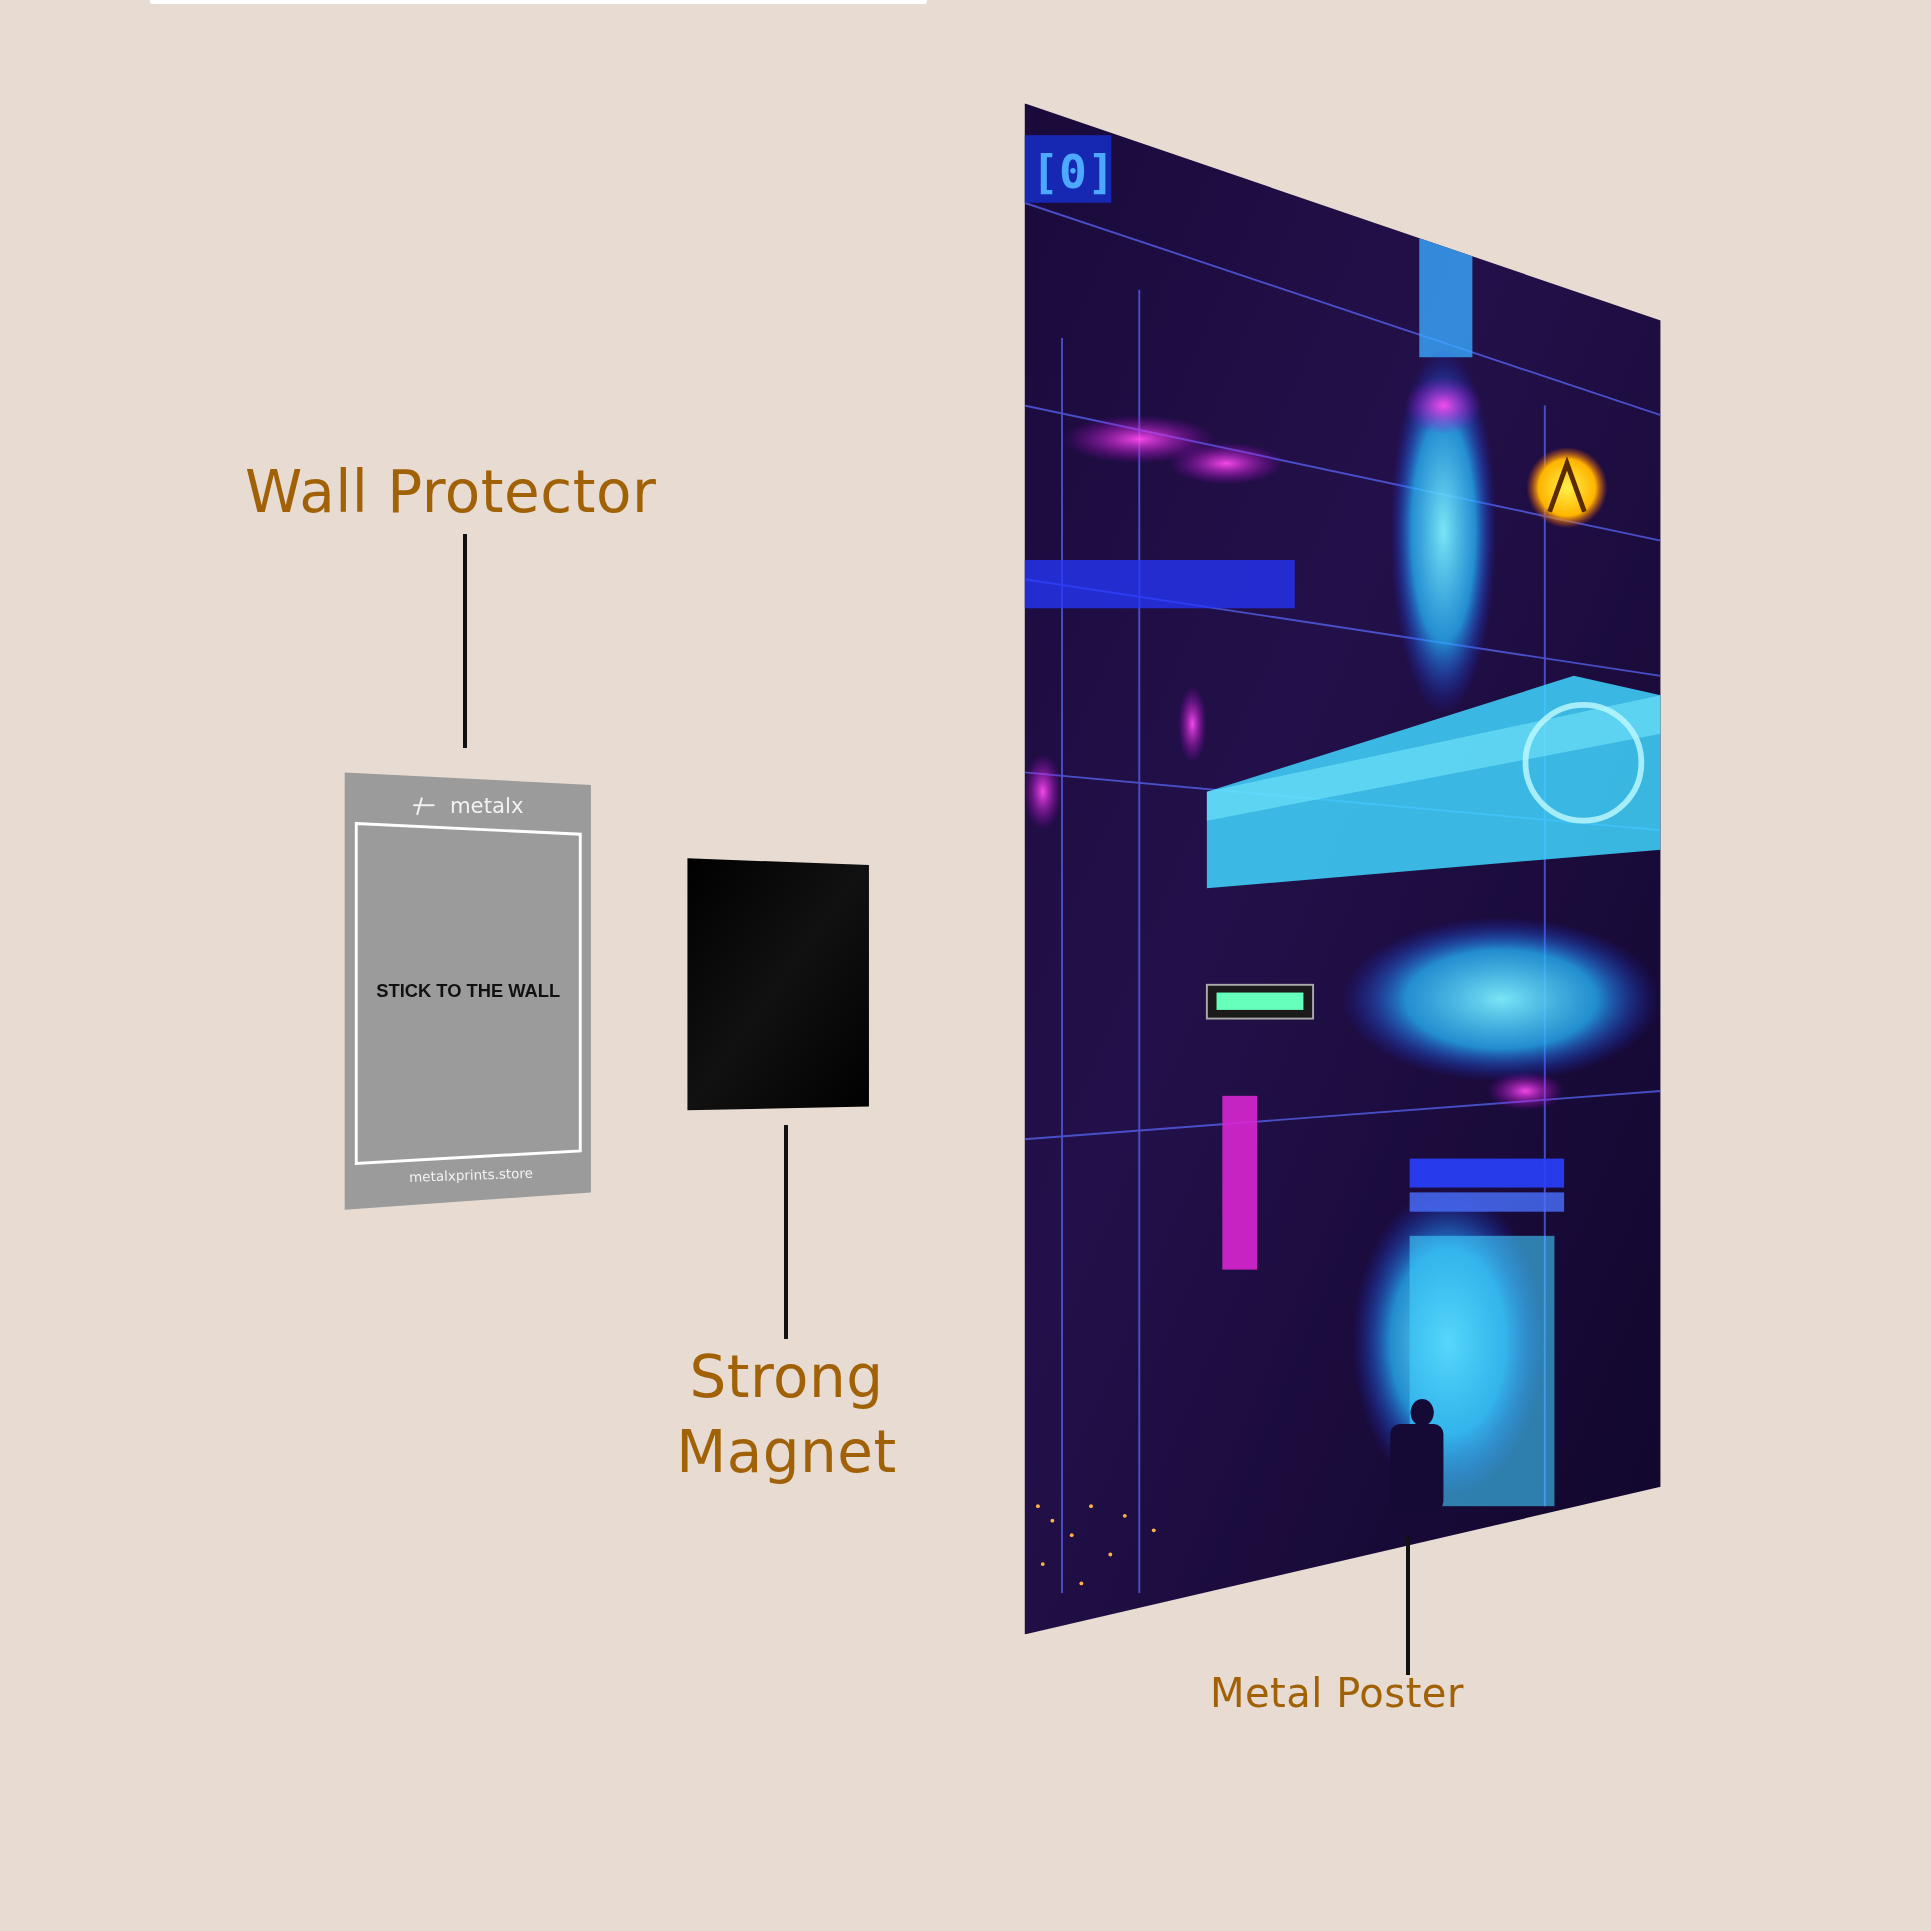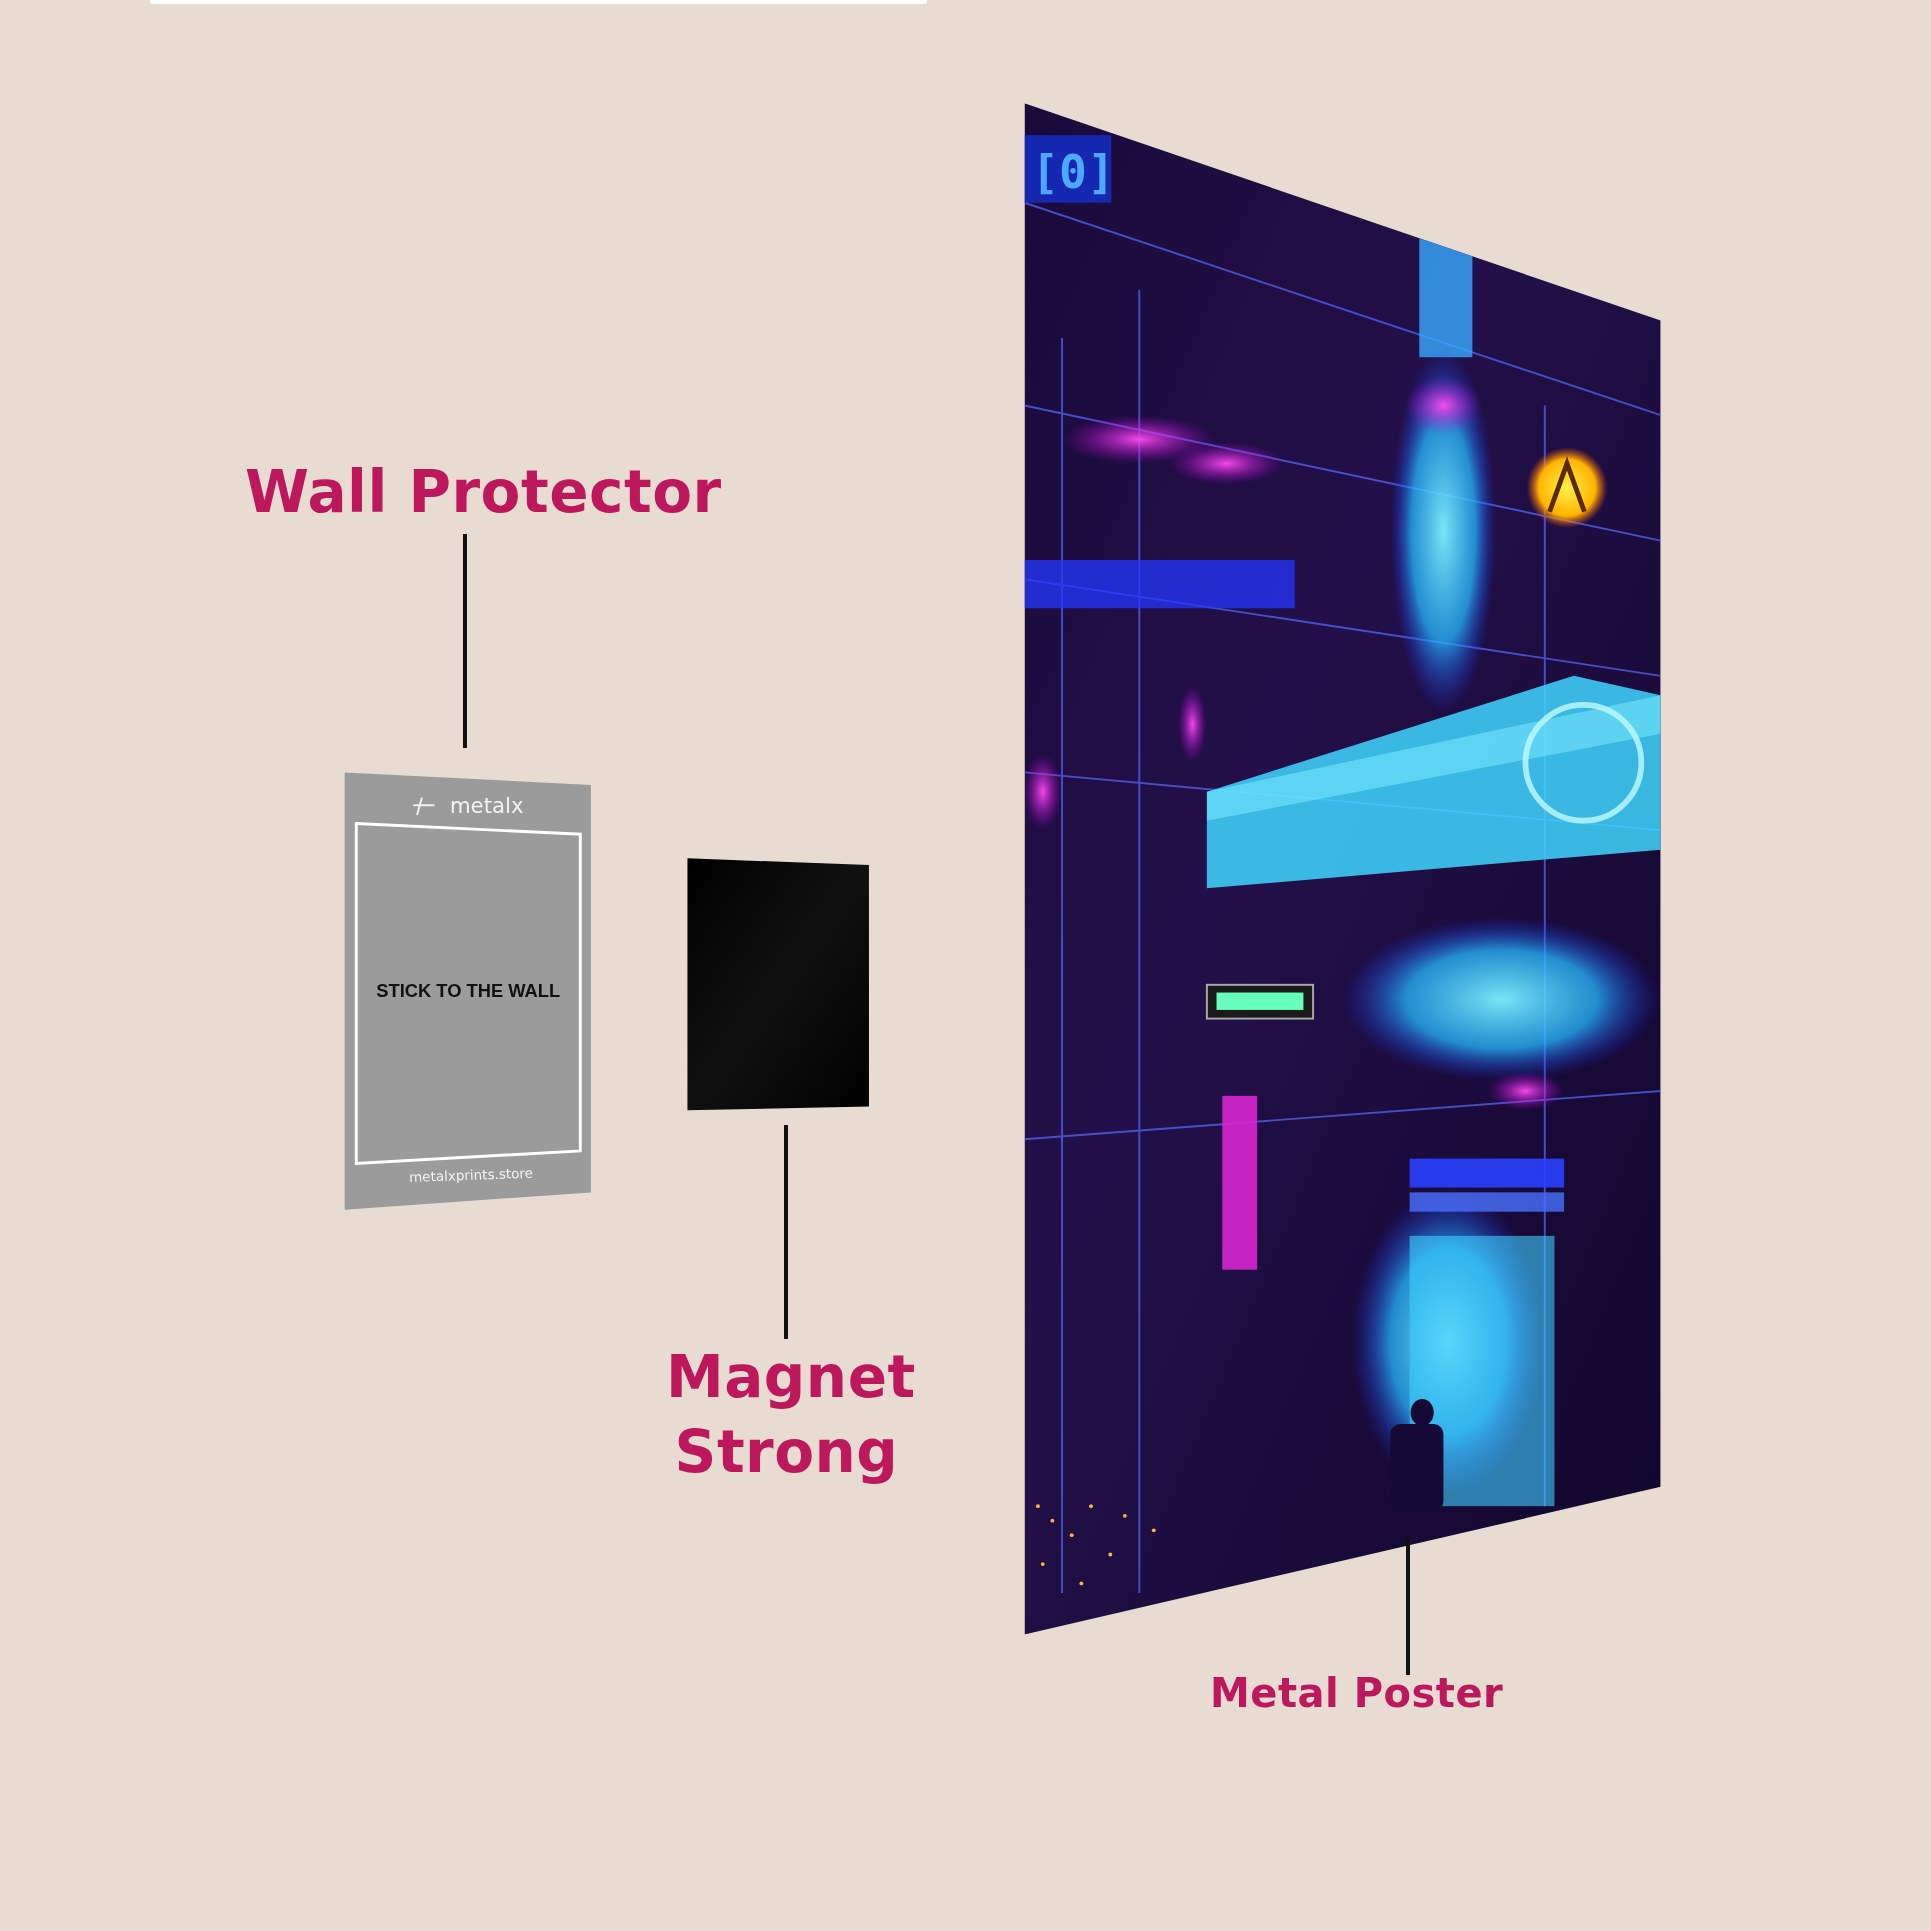--- a/index.html
+++ b/index.html
@@ -1,18 +1,18 @@
 <!DOCTYPE html>
 <html><head>
 <meta charset="utf-8">
 <style>
   html,body{margin:0;padding:0;}
   body{width:1931px;height:1931px;background:#e7dbd2;position:relative;overflow:hidden;font-family:"DejaVu Sans","Liberation Sans",sans-serif;}
   .topbar{position:absolute;left:150px;top:0;width:777px;height:3.9px;background:#ffffff;border-radius:0 0 2.9px 2.9px;}
-  .label{position:absolute;color:#be185d;font-weight:700;white-space:nowrap;letter-spacing:0.5px;}
+  .label{position:absolute;color:#a16207;font-weight:400;white-space:nowrap;letter-spacing:0.5px;}
   .lbl-wall{left:245px;top:458px;font-size:58px;}
   .lbl-magnet{left:666px;top:1340px;font-size:58px;text-align:center;width:241px;line-height:75px;}
   .lbl-poster{left:1210px;top:1670px;font-size:40px;}
   .leader{position:absolute;width:3.9px;background:#111;}
   svg.stage{position:absolute;left:0;top:0;}
   .protector-text{font-family:"Liberation Sans",sans-serif;font-weight:700;}
 </style>
 </head>
 <body>
 
@@ -125,19 +125,19 @@
         <circle cx="1195" cy="1585" r="2"></circle>
     </g>
   </g>
 </svg>
 
 <div class="label lbl-wall">Wall Protector</div>
 <div class="leader" style="left:463px;top:534px;height:214px;"></div>
 
 <div class="leader" style="left:784px;top:1125px;height:214px;"></div>
 <div class="label lbl-magnet">
+  <div>Strong</div>
   <div>Magnet</div>
-  <div>Strong</div>
 </div>
 
 <div class="leader" style="left:1406px;top:1535px;height:140px;"></div>
 <div class="label lbl-poster">Metal Poster</div>
 
 
 </body></html>

